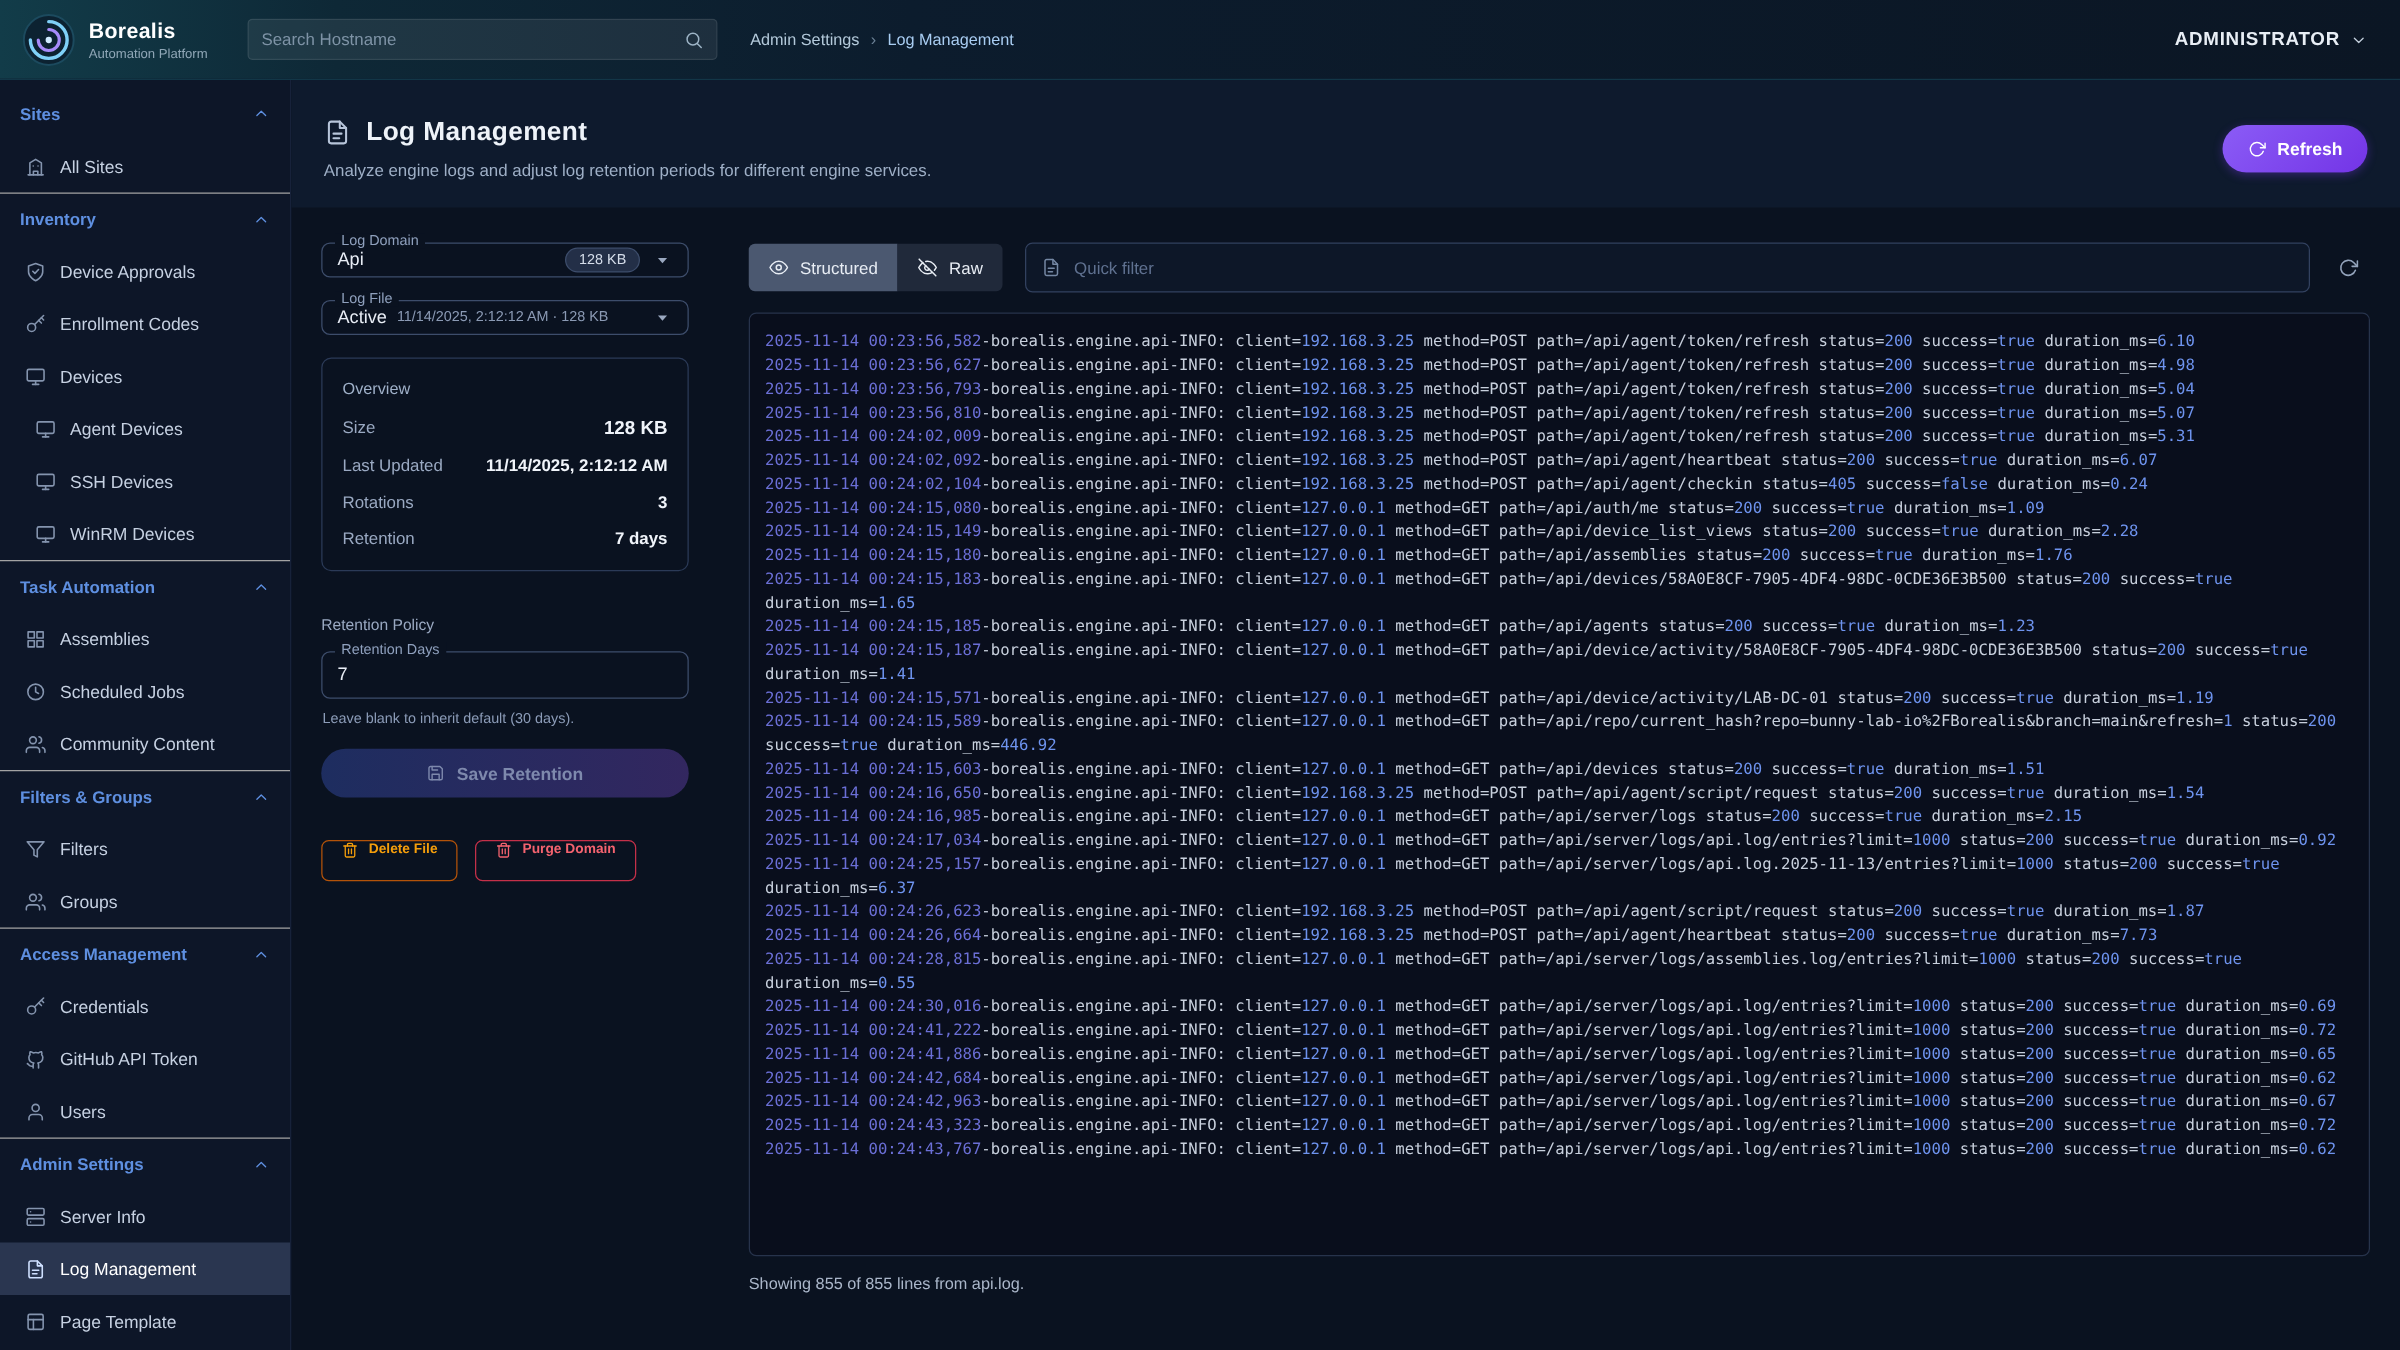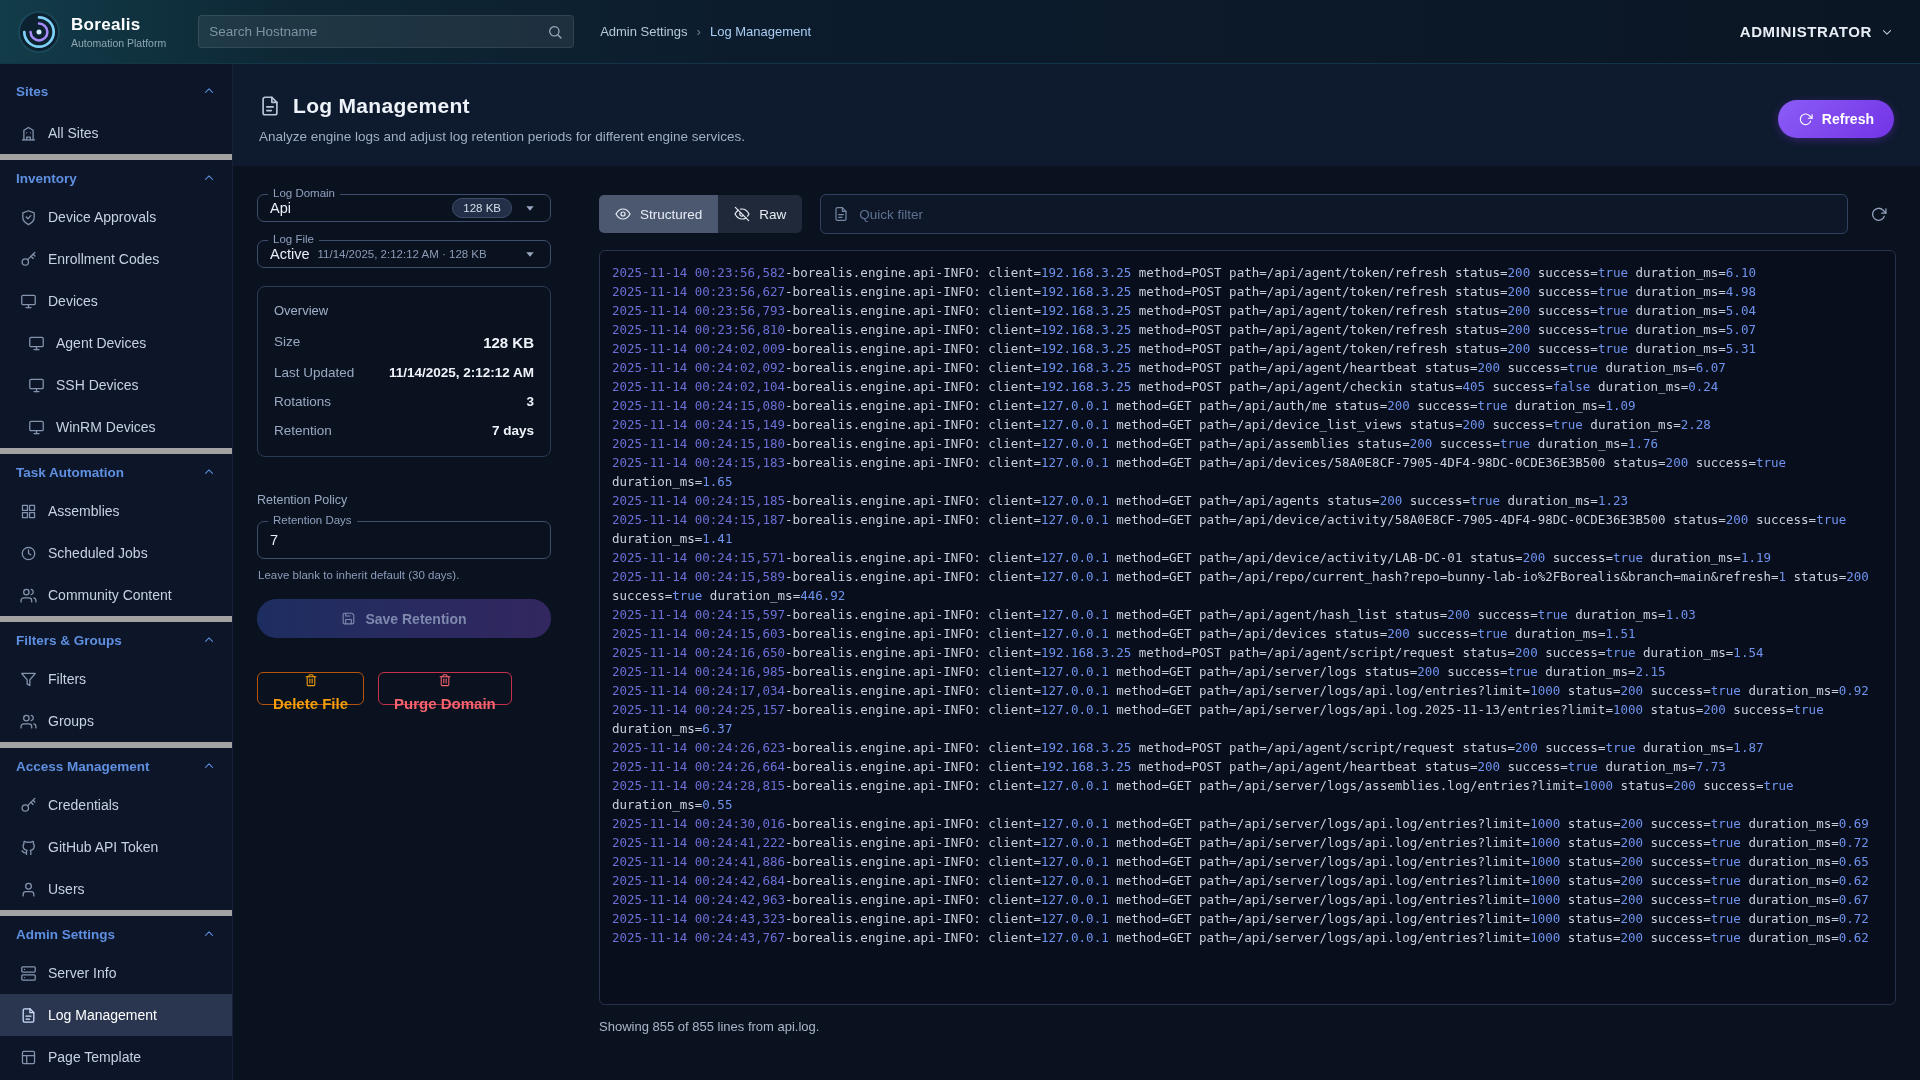--- a/index.html
+++ b/index.html
@@ -46,21 +46,21 @@
   .user-menu{display:flex;align-items:center;gap:8px;font-size:15px;font-weight:bold;letter-spacing:.6px;color:#e8eef5;cursor:pointer;}
   .user-menu .ic{color:#c2cedb;}
 
   
   .shell{display:flex;height:1016px;}
   .sidebar{width:233px;flex:none;background:var(--bg-sidebar);border-right:1px solid #17223a;padding-top:6px;overflow:hidden;}
   .main{flex:1;display:flex;flex-direction:column;min-width:0;}
 
   
   .nav-section-header{height:42px;display:flex;align-items:center;justify-content:space-between;
-    padding:0 16px;cursor:pointer;border-top:6px solid #a3a3a3;}
+    padding:0 16px;cursor:pointer;border-top:1px solid #a3a3a3;}
   .nav-section-header:first-child{border-top:none;}
   .nav-section-label{font-size:13.5px;font-weight:bold;color:var(--section-blue);}
   .nav-chevron{width:14px;height:14px;color:var(--section-blue);}
   .nav-chevron svg{width:100%;height:100%;}
   .nav-item{height:42px;display:flex;align-items:center;gap:11px;padding-left:20px;cursor:pointer;color:#c6d1e2;}
   .nav-item.indent{padding-left:28px;}
   .nav-item .nav-icon{width:17px;height:17px;color:#8494ae;}
   .nav-item .nav-icon svg{width:100%;height:100%;}
   .nav-label{font-size:14px;}
   .nav-item.active{background:#2a3650;color:#ffffff;}
@@ -105,22 +105,22 @@
   .ov-value{font-size:13.5px;font-weight:bold;color:#f0f4fa;text-align:right;max-width:152px;}
   .ov-row:first-of-type .ov-value{font-size:15px;}
 
   .section-label{font-size:12.5px;font-weight:normal;color:#9aa9c2;margin-bottom:14px;}
   .field.small{height:38px;margin-bottom:0;cursor:text;}
   .hint{font-size:11.5px;color:#8c9cb8;margin:10px 1px 18px 1px;}
   .btn-save{width:100%;height:39px;border:none;border-radius:20px;display:flex;align-items:center;justify-content:center;
     gap:9px;font-size:14px;font-weight:bold;font-family:inherit;color:#7e89ad;cursor:default;
     background:linear-gradient(90deg,rgba(66,96,214,.35),rgba(126,78,214,.35));}
   .danger-row{display:flex;gap:14px;margin-top:34px;}
-  .btn-outline{height:33px;padding:0 15px;border-radius:6px;background:transparent;display:flex;align-items:center;
-    gap:8px;font-size:15px;font-weight:bold;font-family:inherit;cursor:pointer;flex-direction:column;}
+  .btn-outline{height:33px;padding:0 15px;border-radius:6px;background:transparent;display:flex;
+    gap:8px;font-size:11px;font-weight:bold;font-family:inherit;cursor:pointer;}
   .btn-outline.warn{border:1px solid #b45309;color:#f59e0b;}
   .btn-outline.danger{border:1px solid #c53049;color:#f5636f;}
 
   
   .viewer-controls{display:flex;align-items:center;margin-bottom:16px;}
   .toggle-group{display:flex;}
   .toggle{height:38px;padding:0 16px;border:none;display:flex;align-items:center;gap:9px;cursor:pointer;
     font-size:13.5px;font-family:inherit;color:#e8edf4;}
   .toggle.structured{background:#4b5870;border-radius:5px 0 0 5px;}
   .toggle.raw{background:#20293a;border-radius:0 5px 5px 0;}
@@ -552,21 +552,20 @@
             <div class="entry"><span class="ts">2025-11-14 00:24:02,092</span>-borealis.engine.api-INFO: client=<span class="val">192.168.3.25</span> method=POST path=/api/agent/heartbeat status=<span class="val">200</span> success=<span class="val">true</span> duration_ms=<span class="val">6.07</span></div>
             <div class="entry"><span class="ts">2025-11-14 00:24:02,104</span>-borealis.engine.api-INFO: client=<span class="val">192.168.3.25</span> method=POST path=/api/agent/checkin status=<span class="val">405</span> success=<span class="val">false</span> duration_ms=<span class="val">0.24</span></div>
             <div class="entry"><span class="ts">2025-11-14 00:24:15,080</span>-borealis.engine.api-INFO: client=<span class="val">127.0.0.1</span> method=GET path=/api/auth/me status=<span class="val">200</span> success=<span class="val">true</span> duration_ms=<span class="val">1.09</span></div>
             <div class="entry"><span class="ts">2025-11-14 00:24:15,149</span>-borealis.engine.api-INFO: client=<span class="val">127.0.0.1</span> method=GET path=/api/device_list_views status=<span class="val">200</span> success=<span class="val">true</span> duration_ms=<span class="val">2.28</span></div>
             <div class="entry"><span class="ts">2025-11-14 00:24:15,180</span>-borealis.engine.api-INFO: client=<span class="val">127.0.0.1</span> method=GET path=/api/assemblies status=<span class="val">200</span> success=<span class="val">true</span> duration_ms=<span class="val">1.76</span></div>
             <div class="entry"><span class="ts">2025-11-14 00:24:15,183</span>-borealis.engine.api-INFO: client=<span class="val">127.0.0.1</span> method=GET path=/api/devices/58A0E8CF-7905-4DF4-98DC-0CDE36E3B500 status=<span class="val">200</span> success=<span class="val">true</span> duration_ms=<span class="val">1.65</span></div>
             <div class="entry"><span class="ts">2025-11-14 00:24:15,185</span>-borealis.engine.api-INFO: client=<span class="val">127.0.0.1</span> method=GET path=/api/agents status=<span class="val">200</span> success=<span class="val">true</span> duration_ms=<span class="val">1.23</span></div>
             <div class="entry"><span class="ts">2025-11-14 00:24:15,187</span>-borealis.engine.api-INFO: client=<span class="val">127.0.0.1</span> method=GET path=/api/device/activity/58A0E8CF-7905-4DF4-98DC-0CDE36E3B500 status=<span class="val">200</span> success=<span class="val">true</span> duration_ms=<span class="val">1.41</span></div>
             <div class="entry"><span class="ts">2025-11-14 00:24:15,571</span>-borealis.engine.api-INFO: client=<span class="val">127.0.0.1</span> method=GET path=/api/device/activity/LAB-DC-01 status=<span class="val">200</span> success=<span class="val">true</span> duration_ms=<span class="val">1.19</span></div>
             <div class="entry"><span class="ts">2025-11-14 00:24:15,589</span>-borealis.engine.api-INFO: client=<span class="val">127.0.0.1</span> method=GET path=/api/repo/current_hash?repo=bunny-lab-io%2FBorealis&amp;branch=main&amp;refresh=<span class="val">1</span> status=<span class="val">200</span> success=<span class="val">true</span> duration_ms=<span class="val">446.92</span></div>
-            <div class="entry"><span class="ts">2025-11-14 00:24:15,597</span>-borealis.engine.api-INFO: client=<span class="val">127.0.0.1</span> method=GET path=/api/agent/hash_list status=<span class="val">200</span> success=<span class="val">true</span> duration_ms=<span class="val">1.03</span></div>
             <div class="entry"><span class="ts">2025-11-14 00:24:15,603</span>-borealis.engine.api-INFO: client=<span class="val">127.0.0.1</span> method=GET path=/api/devices status=<span class="val">200</span> success=<span class="val">true</span> duration_ms=<span class="val">1.51</span></div>
             <div class="entry"><span class="ts">2025-11-14 00:24:16,650</span>-borealis.engine.api-INFO: client=<span class="val">192.168.3.25</span> method=POST path=/api/agent/script/request status=<span class="val">200</span> success=<span class="val">true</span> duration_ms=<span class="val">1.54</span></div>
             <div class="entry"><span class="ts">2025-11-14 00:24:16,985</span>-borealis.engine.api-INFO: client=<span class="val">127.0.0.1</span> method=GET path=/api/server/logs status=<span class="val">200</span> success=<span class="val">true</span> duration_ms=<span class="val">2.15</span></div>
             <div class="entry"><span class="ts">2025-11-14 00:24:17,034</span>-borealis.engine.api-INFO: client=<span class="val">127.0.0.1</span> method=GET path=/api/server/logs/api.log/entries?limit=<span class="val">1000</span> status=<span class="val">200</span> success=<span class="val">true</span> duration_ms=<span class="val">0.92</span></div>
             <div class="entry"><span class="ts">2025-11-14 00:24:25,157</span>-borealis.engine.api-INFO: client=<span class="val">127.0.0.1</span> method=GET path=/api/server/logs/api.log.2025-11-13/entries?limit=<span class="val">1000</span> status=<span class="val">200</span> success=<span class="val">true</span> duration_ms=<span class="val">6.37</span></div>
             <div class="entry"><span class="ts">2025-11-14 00:24:26,623</span>-borealis.engine.api-INFO: client=<span class="val">192.168.3.25</span> method=POST path=/api/agent/script/request status=<span class="val">200</span> success=<span class="val">true</span> duration_ms=<span class="val">1.87</span></div>
             <div class="entry"><span class="ts">2025-11-14 00:24:26,664</span>-borealis.engine.api-INFO: client=<span class="val">192.168.3.25</span> method=POST path=/api/agent/heartbeat status=<span class="val">200</span> success=<span class="val">true</span> duration_ms=<span class="val">7.73</span></div>
             <div class="entry"><span class="ts">2025-11-14 00:24:28,815</span>-borealis.engine.api-INFO: client=<span class="val">127.0.0.1</span> method=GET path=/api/server/logs/assemblies.log/entries?limit=<span class="val">1000</span> status=<span class="val">200</span> success=<span class="val">true</span> duration_ms=<span class="val">0.55</span></div>
             <div class="entry"><span class="ts">2025-11-14 00:24:30,016</span>-borealis.engine.api-INFO: client=<span class="val">127.0.0.1</span> method=GET path=/api/server/logs/api.log/entries?limit=<span class="val">1000</span> status=<span class="val">200</span> success=<span class="val">true</span> duration_ms=<span class="val">0.69</span></div>
             <div class="entry"><span class="ts">2025-11-14 00:24:41,222</span>-borealis.engine.api-INFO: client=<span class="val">127.0.0.1</span> method=GET path=/api/server/logs/api.log/entries?limit=<span class="val">1000</span> status=<span class="val">200</span> success=<span class="val">true</span> duration_ms=<span class="val">0.72</span></div>

